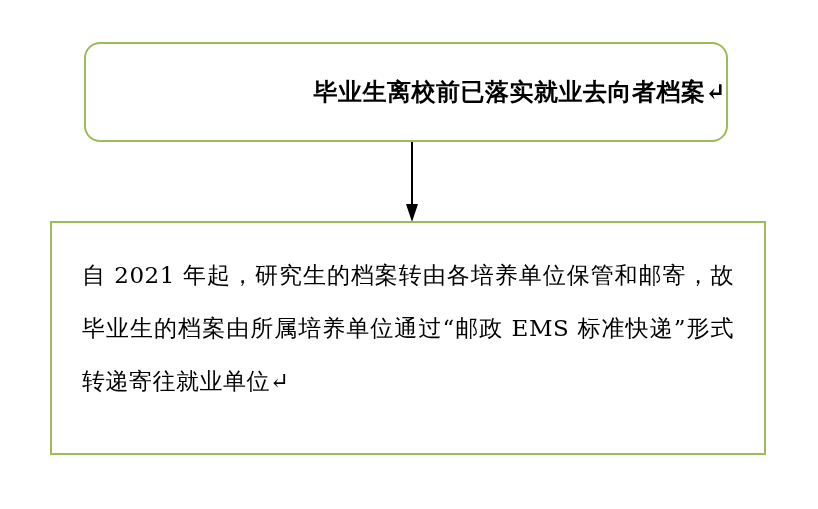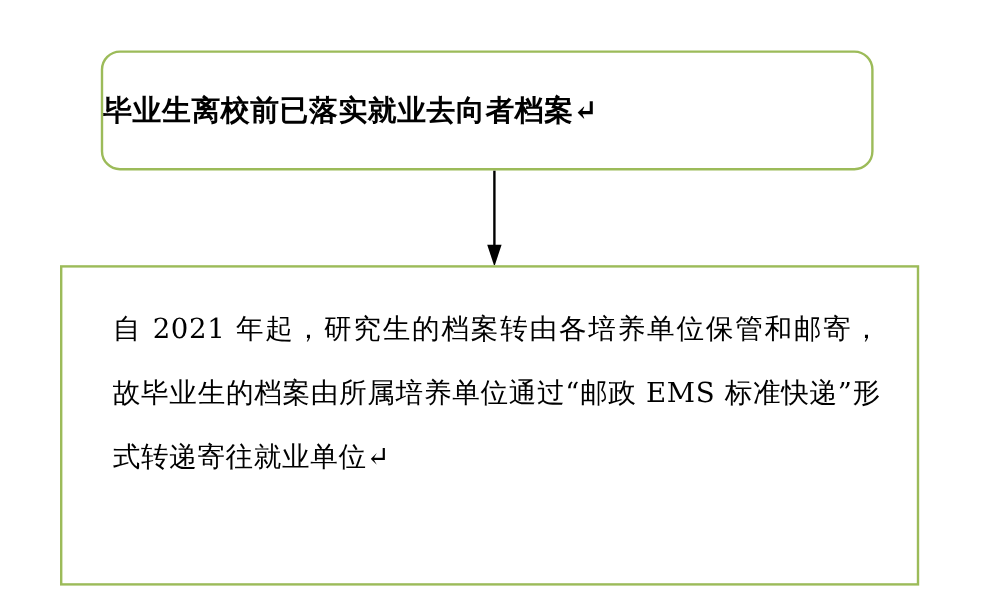--- a/index.html
+++ b/index.html
@@ -27,21 +27,21 @@
     left: 84px;
     top: 42px;
     width: 644px;
     height: 100px;
     border: 2px solid #9CBB59;
     border-radius: 16px;
     box-sizing: border-box;
     background: #ffffff;
     display: flex;
     align-items: center;
-    justify-content: flex-start;
+    justify-content: flex-end;
   }
   .node-top-text {
     font-family: "DejaVu Serif", "Liberation Serif", serif;
     font-weight: bold;
     font-size: 24px;
     color: #000000;
     letter-spacing: 0.5px;
     white-space: nowrap;
   }
 
@@ -53,25 +53,25 @@
     width: 16px;
     height: 80px;
   }
 
   
   .node-bottom {
     position: absolute;
     left: 50px;
     top: 221px;
     width: 716px;
-    height: 267px;
+    height: 234px;
     border: 2px solid #9CBB59;
     box-sizing: border-box;
     background: #ffffff;
-    padding: 26px 30px 0 42px;
+    padding: 26px 30px 0 30px;
   }
   .node-bottom-text {
     font-family: "DejaVu Serif", "Liberation Serif", serif;
     font-size: 23px;
     line-height: 53px;
     color: #000000;
     text-align: justify;
     text-justify: inter-ideograph;
     letter-spacing: 0.5px;
   }

